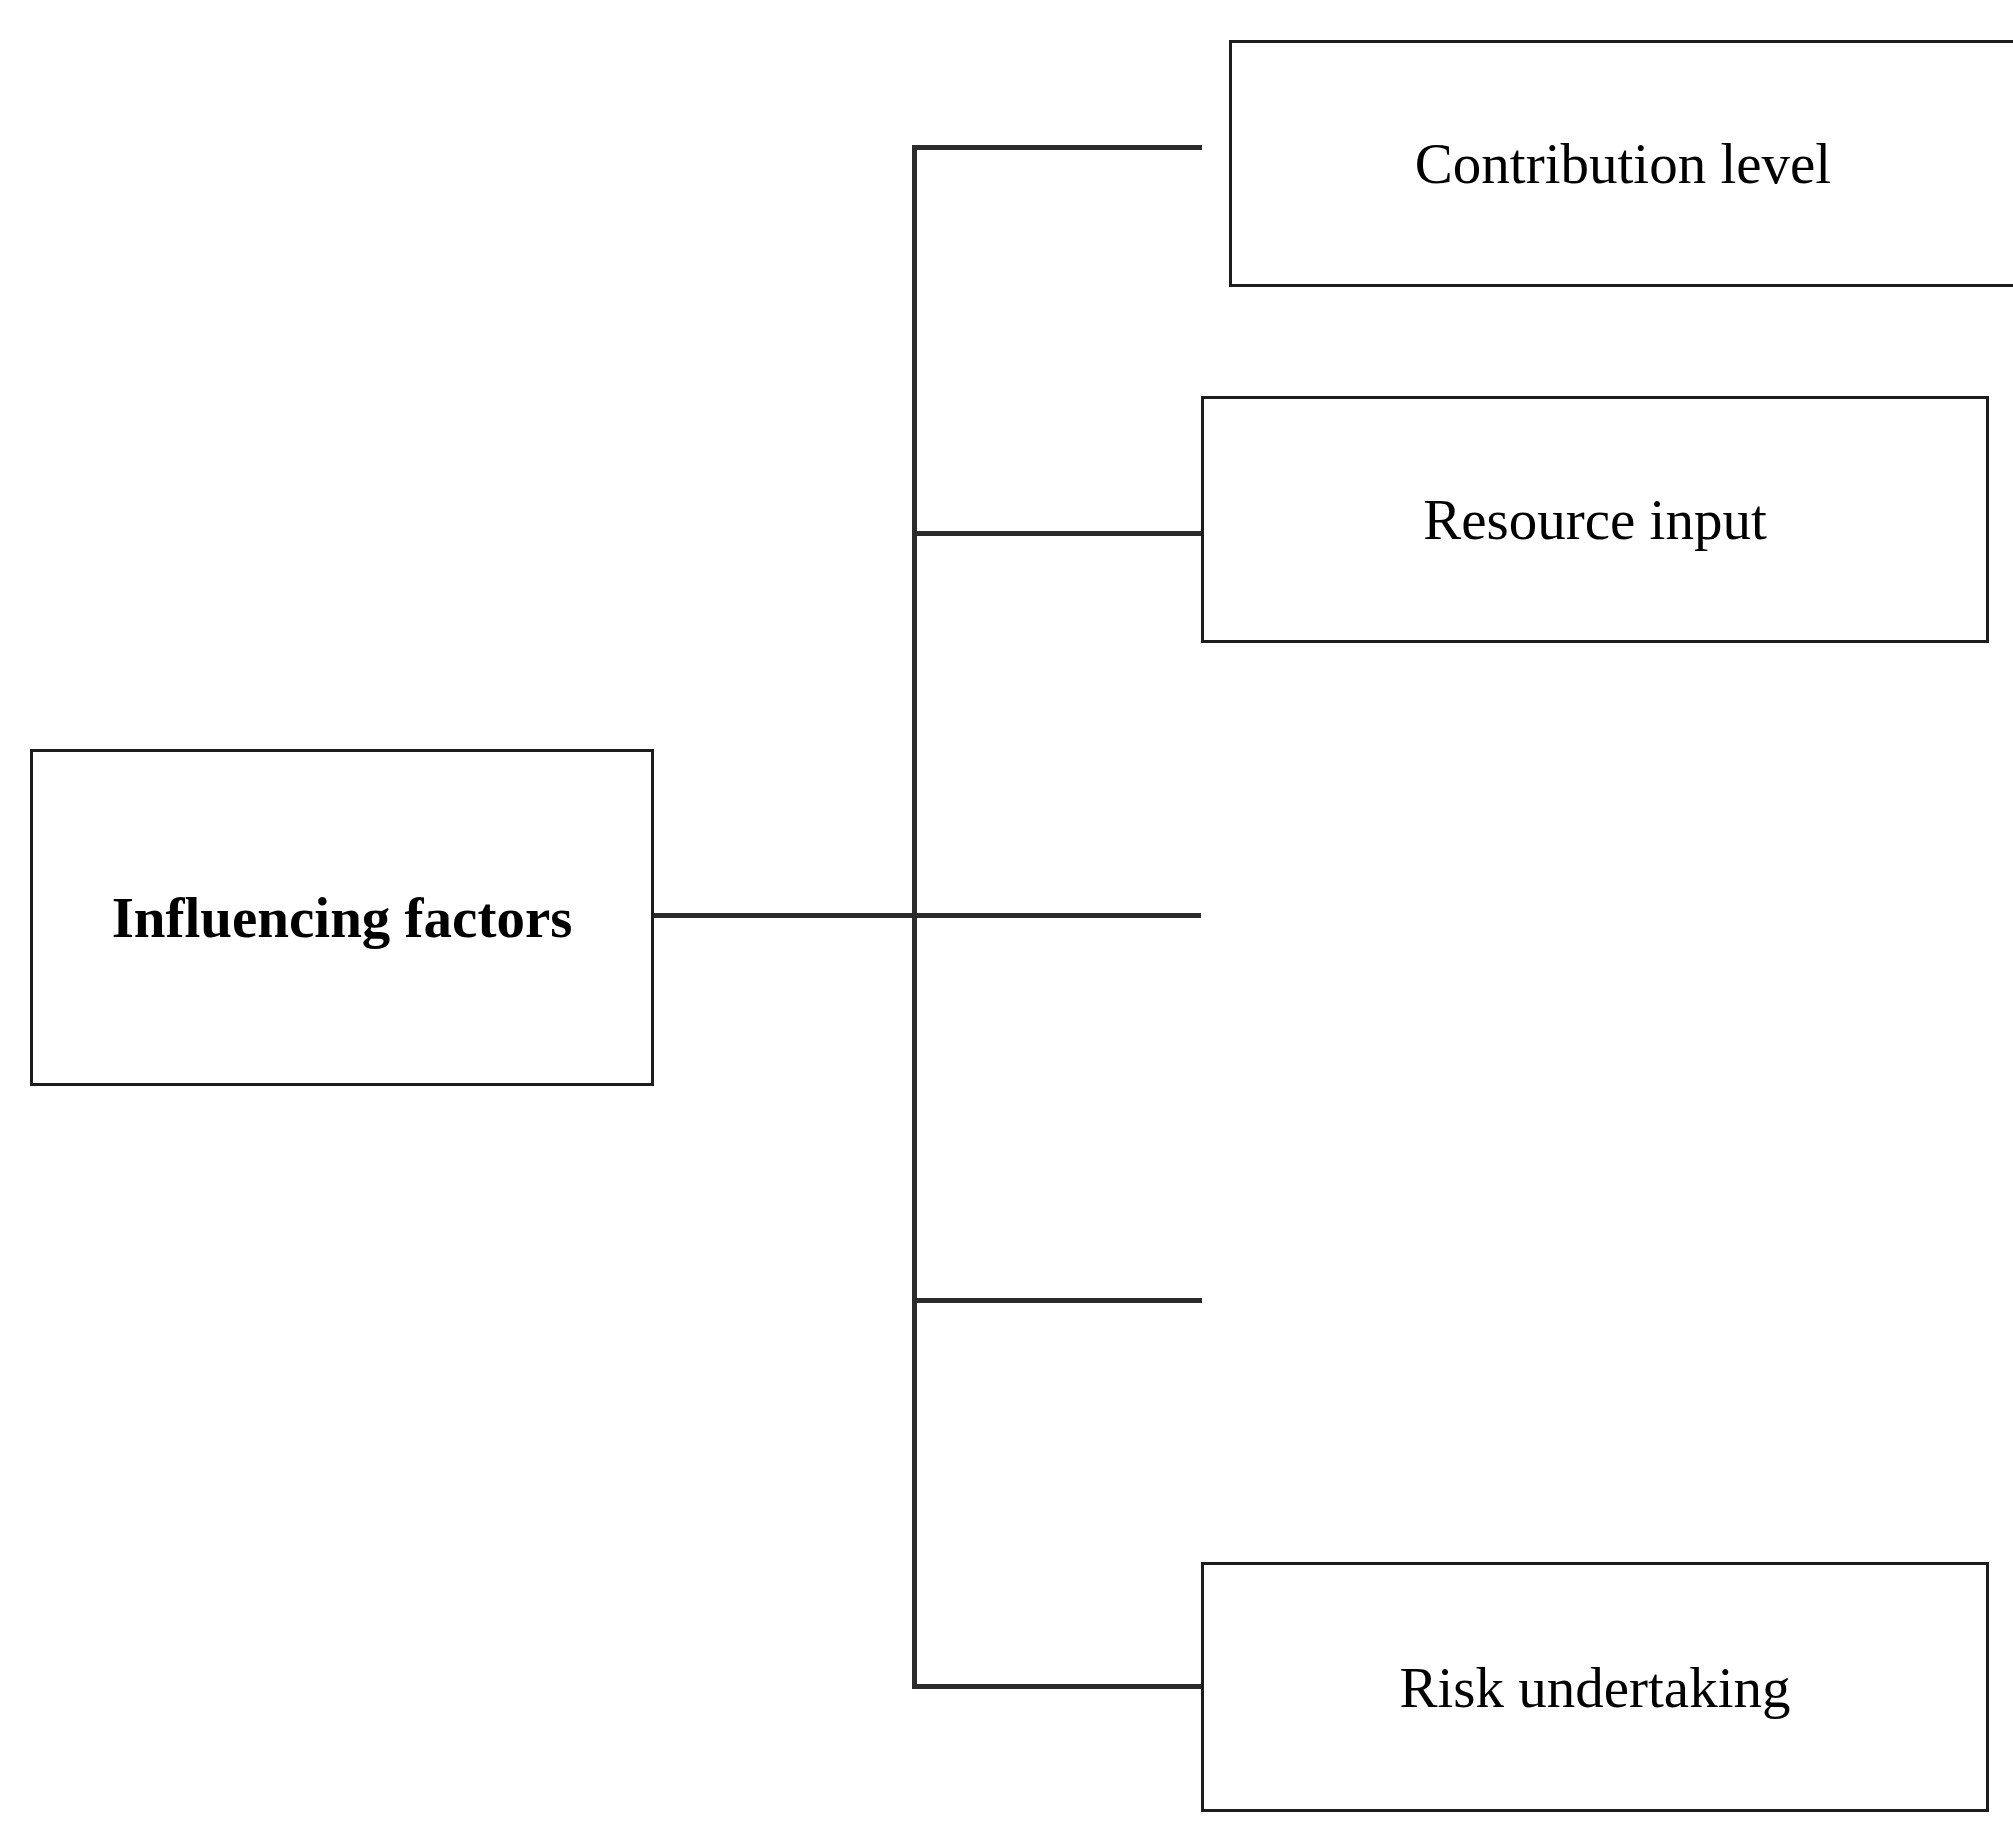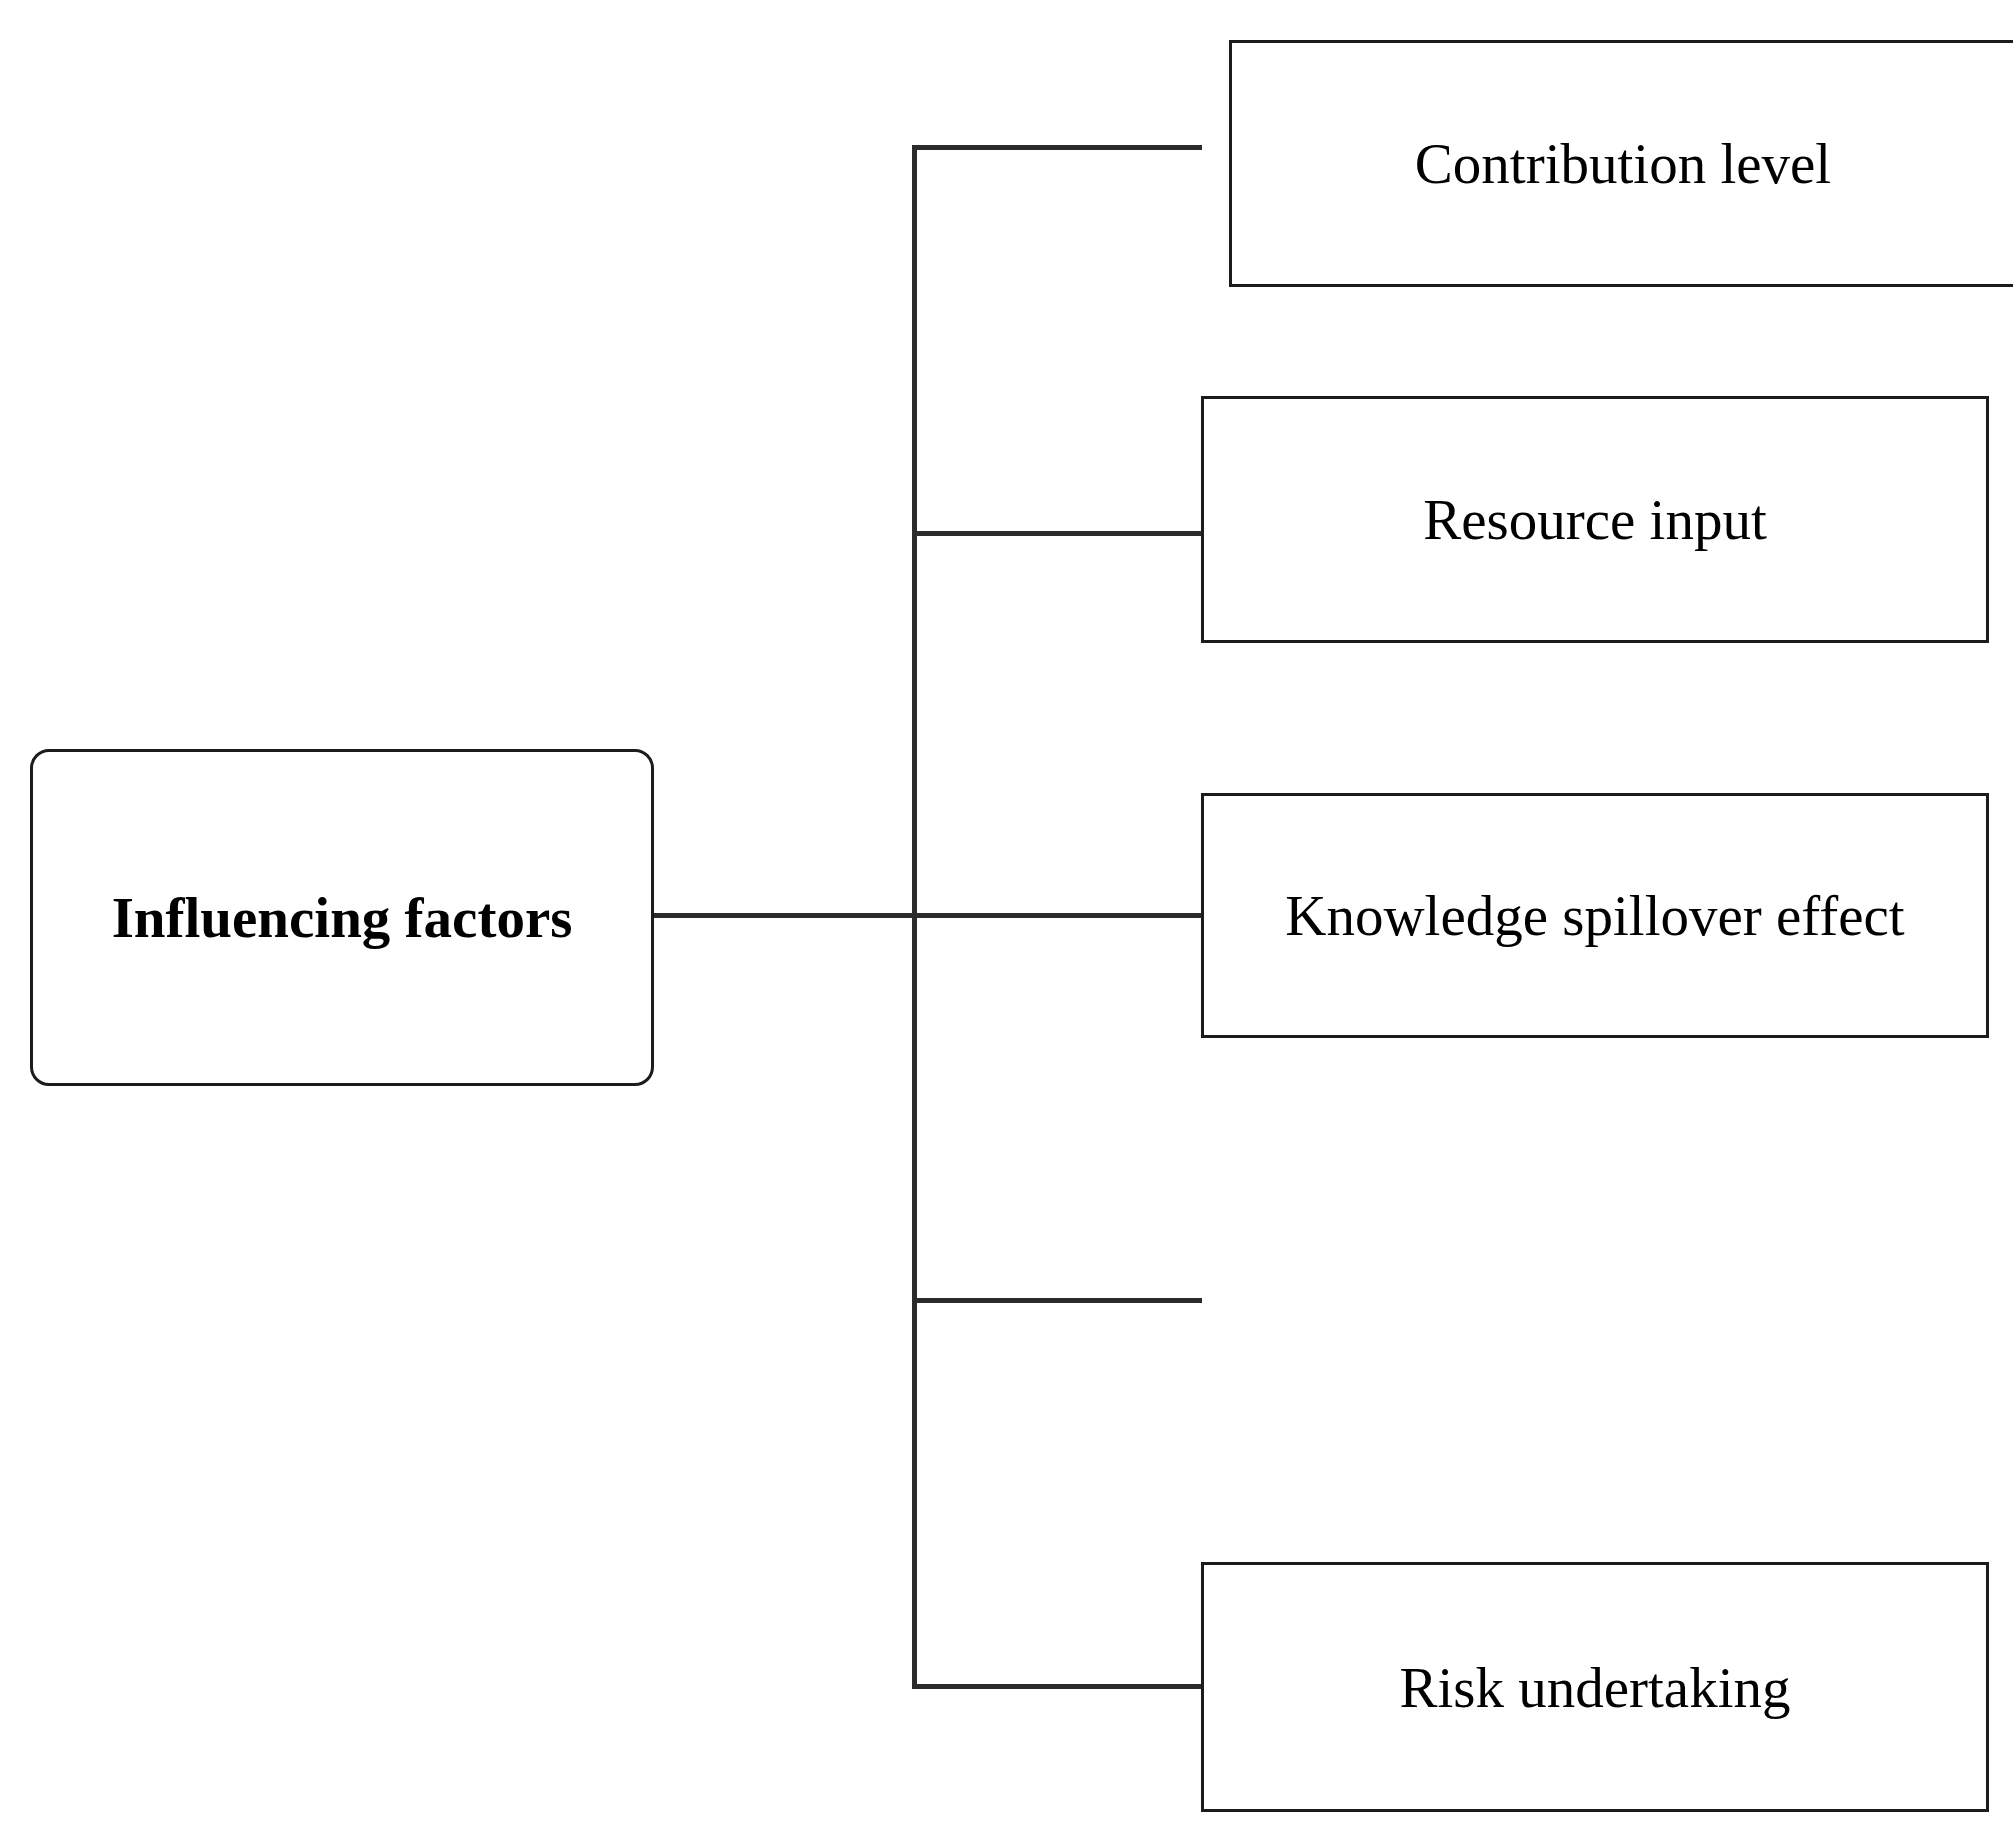--- a/index.html
+++ b/index.html
@@ -26,21 +26,20 @@
     text-align: center;
     color: #000000;
   }
   .root-node {
     left: 30px;
     top: 749px;
     width: 624px;
     height: 337px;
     font-weight: bold;
     font-size: 57px;
-    border-radius: 19px;
   }
   .factor-node {
     left: 1201px;
     width: 788px;
     font-size: 57px;
     font-weight: normal;
   }
   .factor-0 { top: 40px;   height: 247px; margin-left: 28px; }
   .factor-1 { top: 396px;  height: 247px; }
   .factor-2 { top: 793px;  height: 245px; }
@@ -73,21 +72,18 @@
   <div class="node root-node">
     <span>Influencing factors</span>
   </div>
 
   <div class="node factor-node factor-0">
     <span>Contribution level</span>
   </div>
   <div class="node factor-node factor-1">
     <span>Resource input</span>
   </div>
-  <div class="node factor-node factor-2">
-    <span>Knowledge spillover effect</span>
-  </div>
   <div class="node factor-node factor-4">
     <span>Risk undertaking</span>
   </div>
 
 </div>
 
 
 </body></html>

